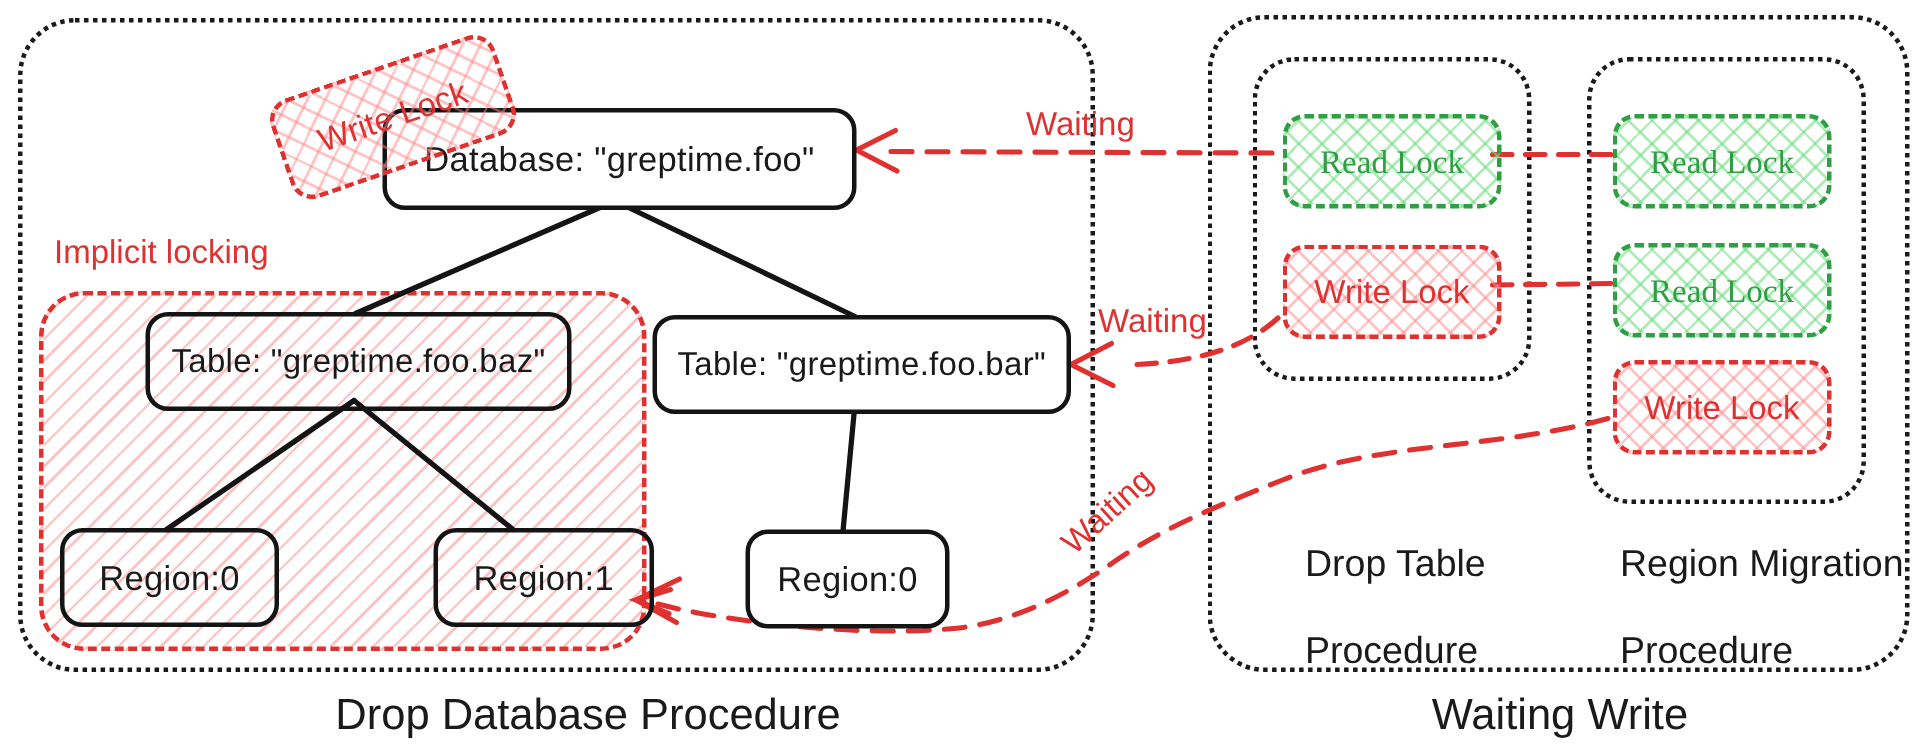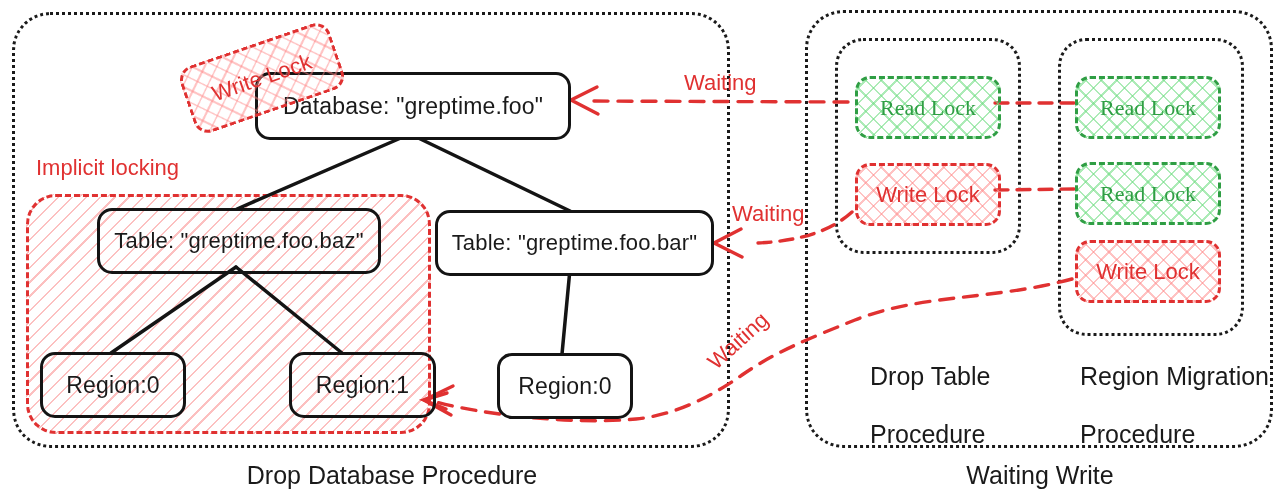--- a/index.html
+++ b/index.html
@@ -34,21 +34,21 @@
     background-image:
       repeating-linear-gradient(45deg, rgba(255,135,135,0.5) 0 1.8px, transparent 1.8px 11px),
       repeating-linear-gradient(-45deg, rgba(255,135,135,0.5) 0 1.8px, transparent 1.8px 11px);
   }
   .implicit-region{
     position:absolute;left:26px;top:194px;width:399px;height:234px;
     border:3.5px dashed #e03131;border-radius:30px;
     background-image:repeating-linear-gradient(135deg, rgba(250,140,140,0.55) 0 1.6px, transparent 1.6px 10px);
   }
   .red-label{position:absolute;color:#e03131;font-size:22px;white-space:nowrap;}
-  .caption{position:absolute;font-size:25px;text-align:center;white-space:nowrap;}
+  .caption{position:absolute;font-size:29px;text-align:center;white-space:nowrap;}
   .col-label{position:absolute;font-size:25px;line-height:29px;white-space:pre-line;}
   svg.overlay{position:absolute;left:0;top:0;width:1280px;height:500px;pointer-events:none;}
 </style>
 </head>
 <body>
 
 <div id="canvas">
 
   <div class="panel" style="left:12px;top:12px;width:712px;height:430px;"></div>
   <div class="panel" style="left:805px;top:10px;width:462px;height:432px;"></div>

